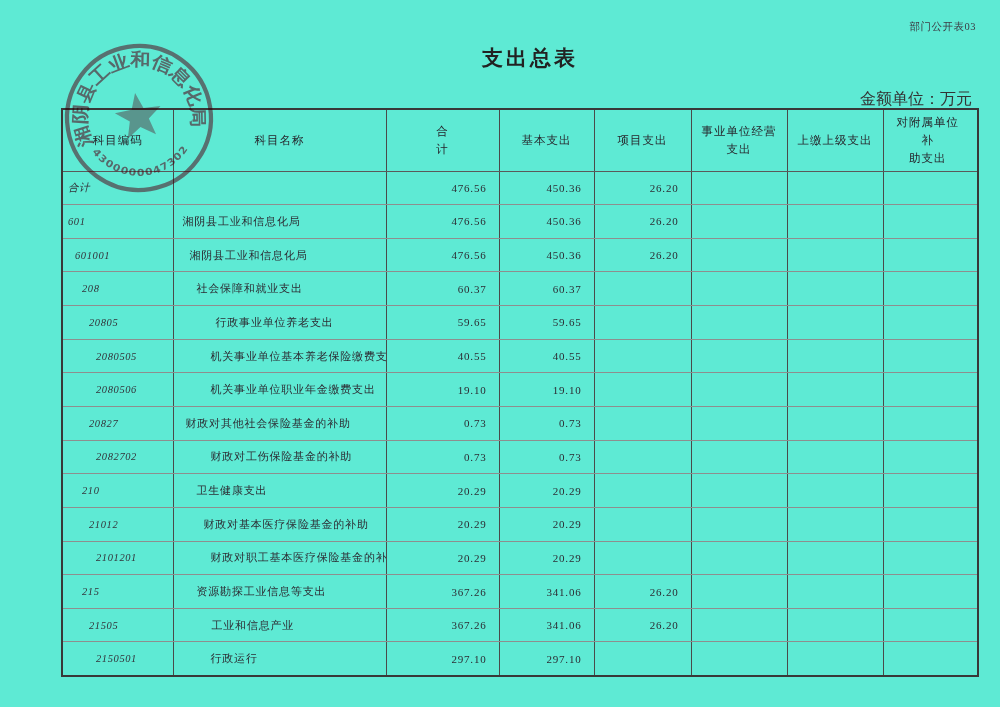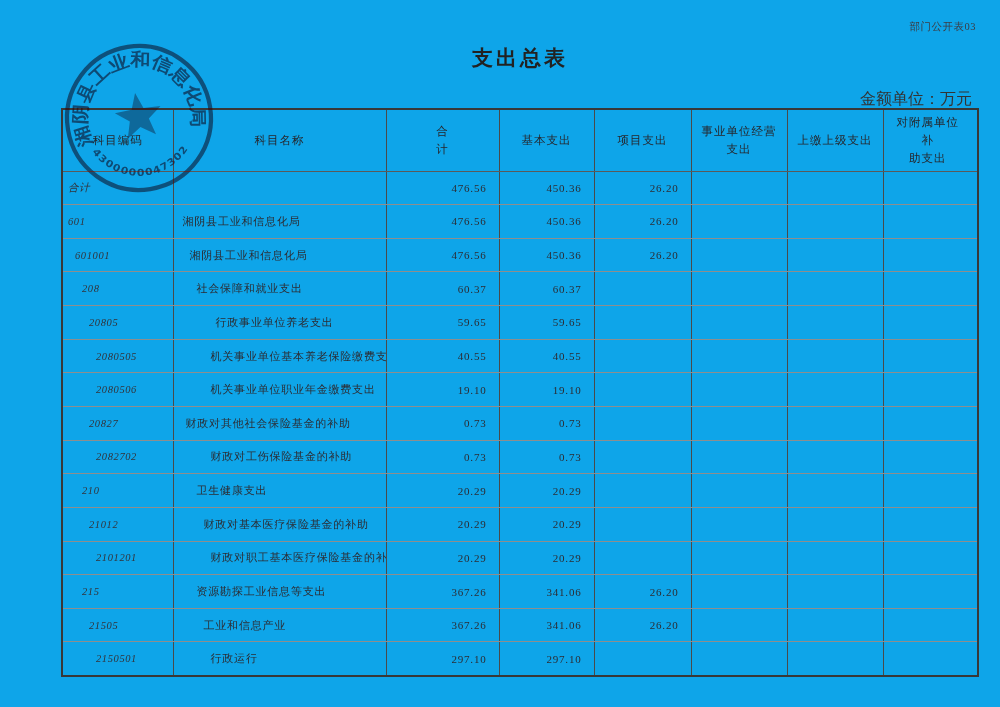--- a/index.html
+++ b/index.html
@@ -1,37 +1,37 @@
 <!DOCTYPE html>
 <html style="--seal-color: #e44d5e;"><head>
 <meta charset="utf-8">
 <style>
   * { margin: 0; padding: 0; box-sizing: border-box; }
   html, body { background: #e9e9e9; }
   .page {
     position: relative;
     width: 1000px;
     height: 707px;
-    background: #0ea5e9;
+    background: #5eead4;
     font-family: "Liberation Serif", "DejaVu Serif", serif;
     color: #2e2e2e;
     overflow: hidden;
   }
   .form-number {
     position: absolute;
     top: 20px;
     right: 24px;
     font-size: 10.5px;
     color: #3c3c44;
     letter-spacing: 0.5px;
   }
   .title {
     position: absolute;
     top: 44px;
-    left: 62px;
+    left: 72px;
     width: 916px;
     text-align: center;
     font-size: 21px;
     font-weight: bold;
     letter-spacing: 3px;
     color: #222;
   }
   .unit-note {
     position: absolute;
     top: 89px;
@@ -288,21 +288,21 @@
           <td class="name-cell" style="padding-left: 23px;">资源勘探工业信息等支出</td>
           <td class="num-cell">367.26</td>
           <td class="num-cell">341.06</td>
           <td class="num-cell">26.20</td>
           <td class="num-cell"></td>
           <td class="num-cell"></td>
           <td class="num-cell"></td>
         </tr>
         <tr>
           <td class="code-cell" style="padding-left: 26px;">21505</td>
-          <td class="name-cell" style="padding-left: 30px; margin-top: 9px;">工业和信息产业</td>
+          <td class="name-cell" style="padding-left: 38px; margin-top: 9px;">工业和信息产业</td>
           <td class="num-cell">367.26</td>
           <td class="num-cell">341.06</td>
           <td class="num-cell">26.20</td>
           <td class="num-cell"></td>
           <td class="num-cell"></td>
           <td class="num-cell"></td>
         </tr>
         <tr>
           <td class="code-cell" style="padding-left: 33px;">2150501</td>
           <td class="name-cell" style="padding-left: 37px;">行政运行</td>

